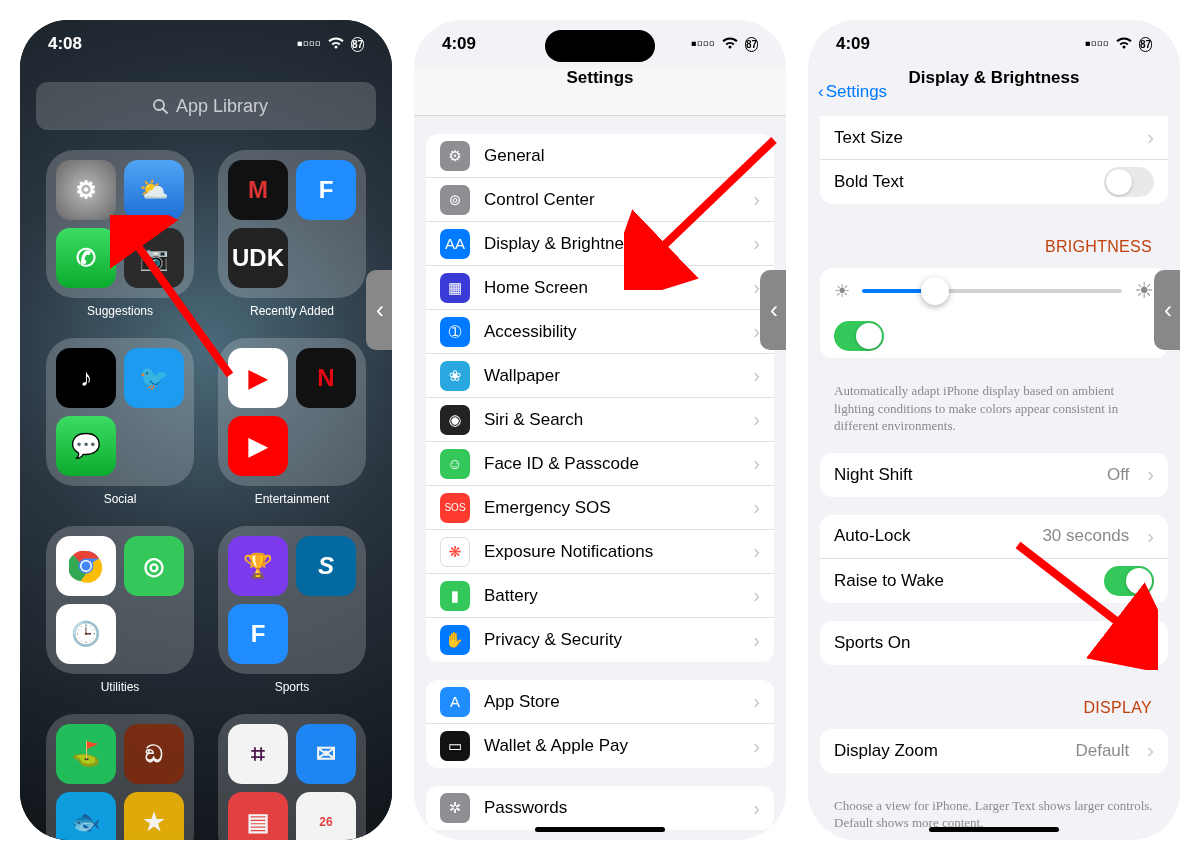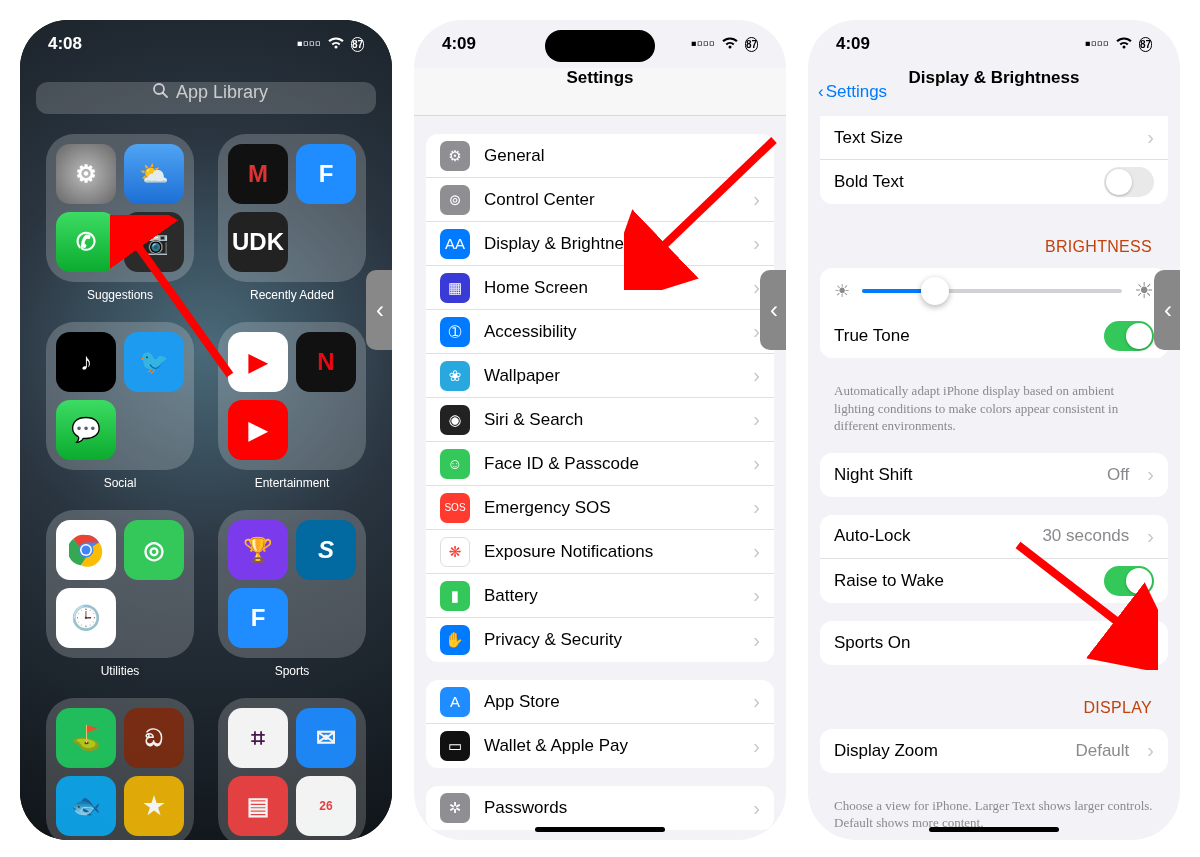--- a/index.html
+++ b/index.html
@@ -56,24 +56,24 @@
   }
   
   .applib {
     position: relative;
     height: 100%;
     background: radial-gradient(circle at 50% 40%, #4a6a7a 0%, #2a3540 40%, #0f1418 100%);
     color: #fff;
   }
   .search-pill {
     margin: 14px 16px 12px;
-    height: 32px;
+    height: 48px;
     background: rgba(255,255,255,0.18);
     border-radius: 12px;
-    display: flex; align-items: flex-start; justify-content: center;
+    display: flex; align-items: center; justify-content: center;
     color: rgba(255,255,255,0.7);
     font-size: 18px; gap: 8px; padding-left: 8px;
   }
   .folder-grid {
     display: grid;
     grid-template-columns: 1fr 1fr;
     gap: 20px;
     padding: 8px 24px;
   }
   .folder {
@@ -503,21 +503,20 @@
     <div class="list tight">
       <div class="slider-row">
         <span class="sun">☀︎</span>
         <div class="slider">
           <div class="fill" id="bright-fill" style="width: 28%;"></div>
           <div class="knob" id="bright-knob" style="left: 28%;"></div>
         </div>
         <span class="sun" style="font-size:22px">☀︎</span>
       </div>
       <div class="row">
-        <span class="label">True Tone</span>
         <span class="toggle on"></span>
       </div>
     </div>
     <div class="footer-note">Automatically adapt iPhone display based on ambient lighting conditions to make colors appear consistent in different environments.</div>
 
     <div class="list">
       <div class="row">
         <span class="label">Night Shift</span>
         <span class="value">Off</span>
         <span class="chev">›</span>

